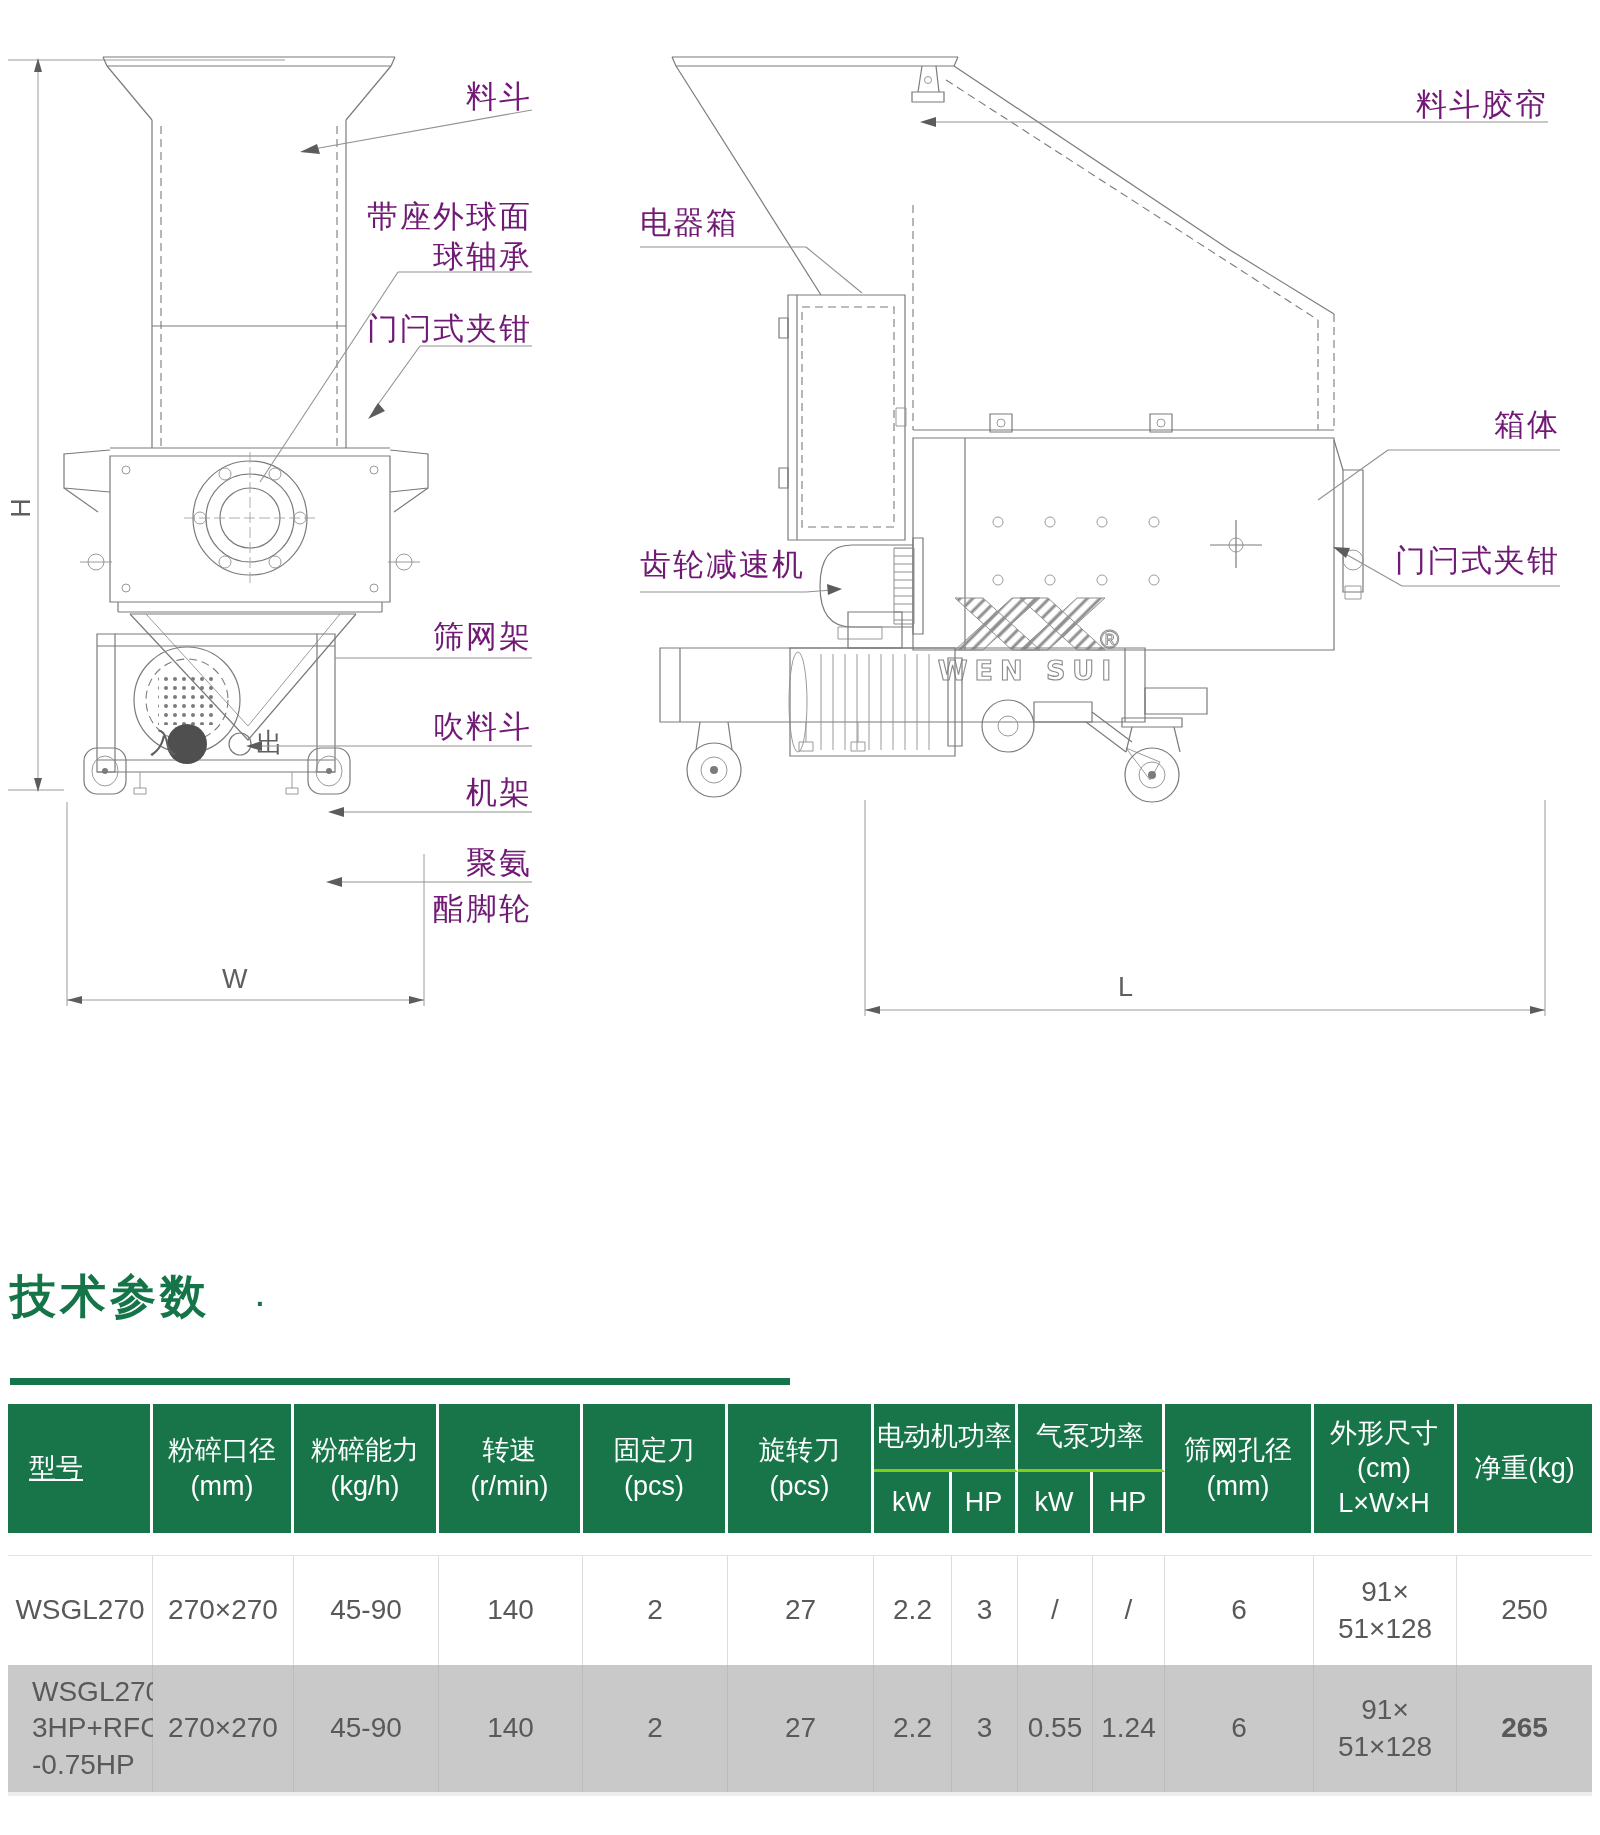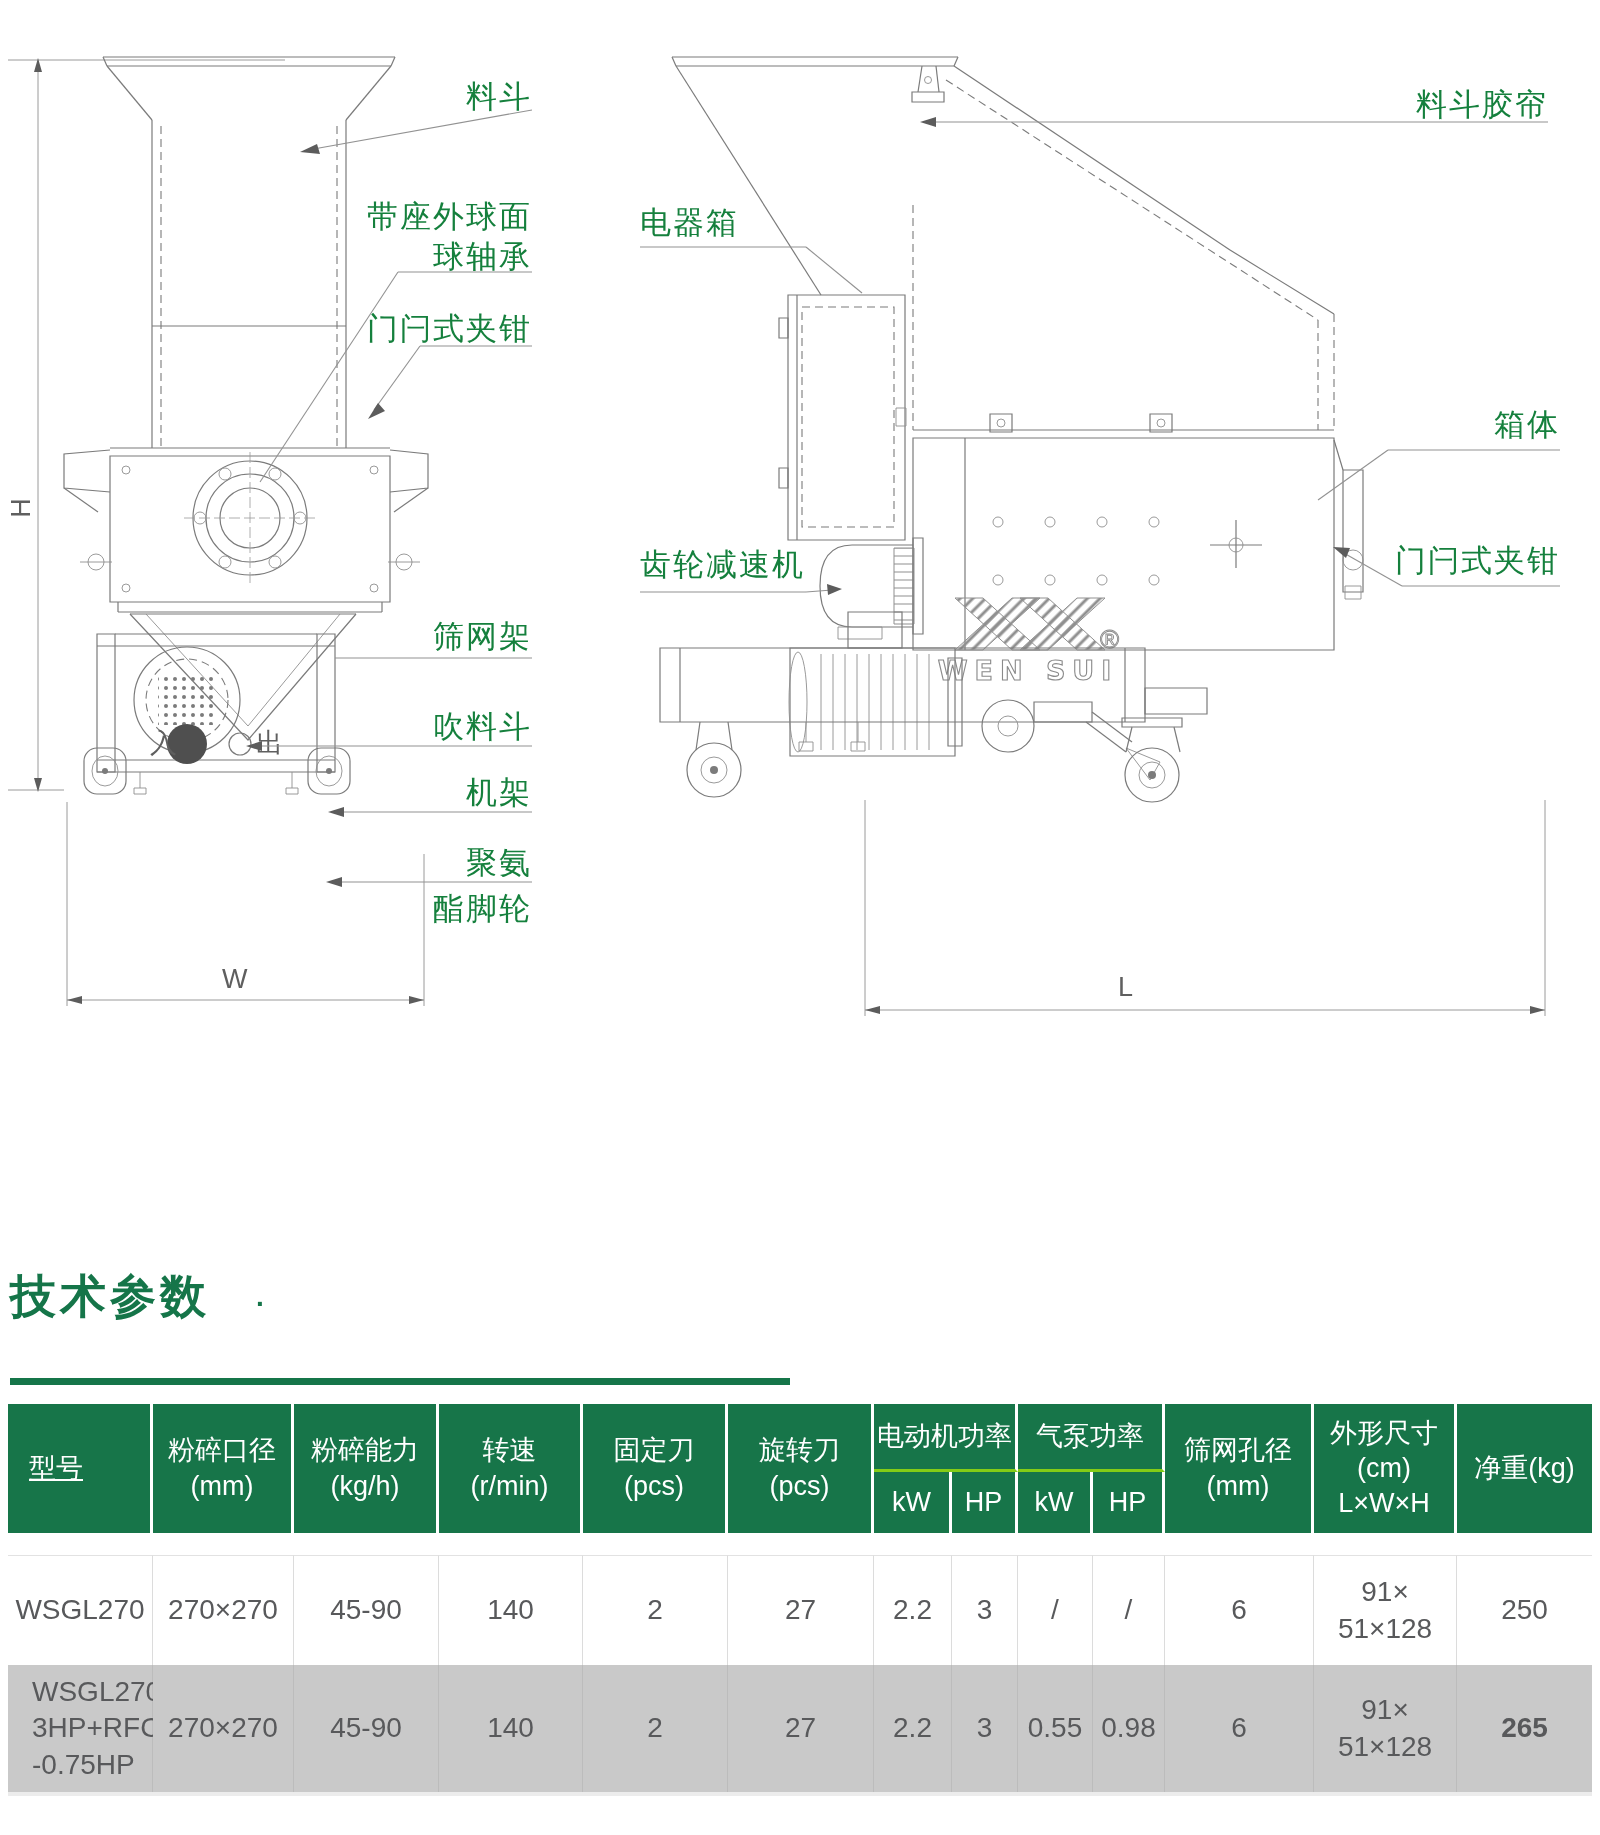--- a/index.html
+++ b/index.html
@@ -10,21 +10,21 @@
   .ln{stroke:#7b7b7b;stroke-width:1.2;fill:none;}
   .thin{stroke:#8f8f8f;stroke-width:.9;fill:none;}
   .dash{stroke:#7b7b7b;stroke-width:1.1;fill:none;stroke-dasharray:8 5;}
   .cdash{stroke:#9a9a9a;stroke-width:.8;fill:none;stroke-dasharray:11 4;}
   .leader{stroke:#929292;stroke-width:1.1;fill:none;}
   .ah{fill:#5c5c5c;stroke:none;}
   .dot{fill:#7b7b7b;stroke:none;}
   .dimtxt{font-family:"Liberation Sans","DejaVu Sans",sans-serif;font-size:27px;fill:#5f5f5f;}
   .logotxt{font-family:"DejaVu Sans","Liberation Sans",sans-serif;font-weight:bold;
            fill:none;stroke:#8a8a8a;stroke-width:1.1;letter-spacing:7px;font-size:27px;}
-  .callout{position:absolute;font-size:31px;color:#15803d;letter-spacing:2px;white-space:nowrap;}
+  .callout{position:absolute;font-size:31px;color:#701a75;letter-spacing:2px;white-space:nowrap;}
   .r{text-align:right;}
   .section-title{position:absolute;left:10px;top:1266px;font-size:46px;font-weight:600;
                  color:#157549;letter-spacing:4px;}
   .title-dot{font-size:28px;margin-left:46px;vertical-align:6px;}
   .green-bar{position:absolute;left:10px;top:1378px;width:780px;height:7px;background:#157549;}
   .spec{position:absolute;left:8px;top:1404px;width:1584px;display:grid;
         grid-template-columns:145px 141px 145px 144px 145px 146px 78px 66px 75px 72px 149px 143px 135px;
         grid-template-rows:68px 61px 22px 110px 127px;border-bottom:4px solid #ececec;}
   .h{background:#177549;color:#fff;font-size:27px;line-height:1.3;display:flex;
      align-items:center;justify-content:center;text-align:center;white-space:pre-line;
@@ -368,20 +368,20 @@
 3HP+RFC
 -0.75HP</div>
     <div class="d row2" style="grid-column:2;grid-row:5">270×270</div>
     <div class="d row2" style="grid-column:3;grid-row:5">45-90</div>
     <div class="d row2" style="grid-column:4;grid-row:5">140</div>
     <div class="d row2" style="grid-column:5;grid-row:5">2</div>
     <div class="d row2" style="grid-column:6;grid-row:5">27</div>
     <div class="d row2" style="grid-column:7;grid-row:5">2.2</div>
     <div class="d row2" style="grid-column:8;grid-row:5">3</div>
     <div class="d row2" style="grid-column:9;grid-row:5">0.55</div>
-    <div class="d row2" style="grid-column:10;grid-row:5">0.98</div>
+    <div class="d row2" style="grid-column:10;grid-row:5">1.24</div>
     <div class="d row2" style="grid-column:11;grid-row:5">6</div>
     <div class="d row2" style="grid-column:12;grid-row:5">91×
 51×128</div>
     <div class="d row2 last" style="grid-column:13;grid-row:5">265</div>
   </div>
 
 </div>
 
 </body></html>

